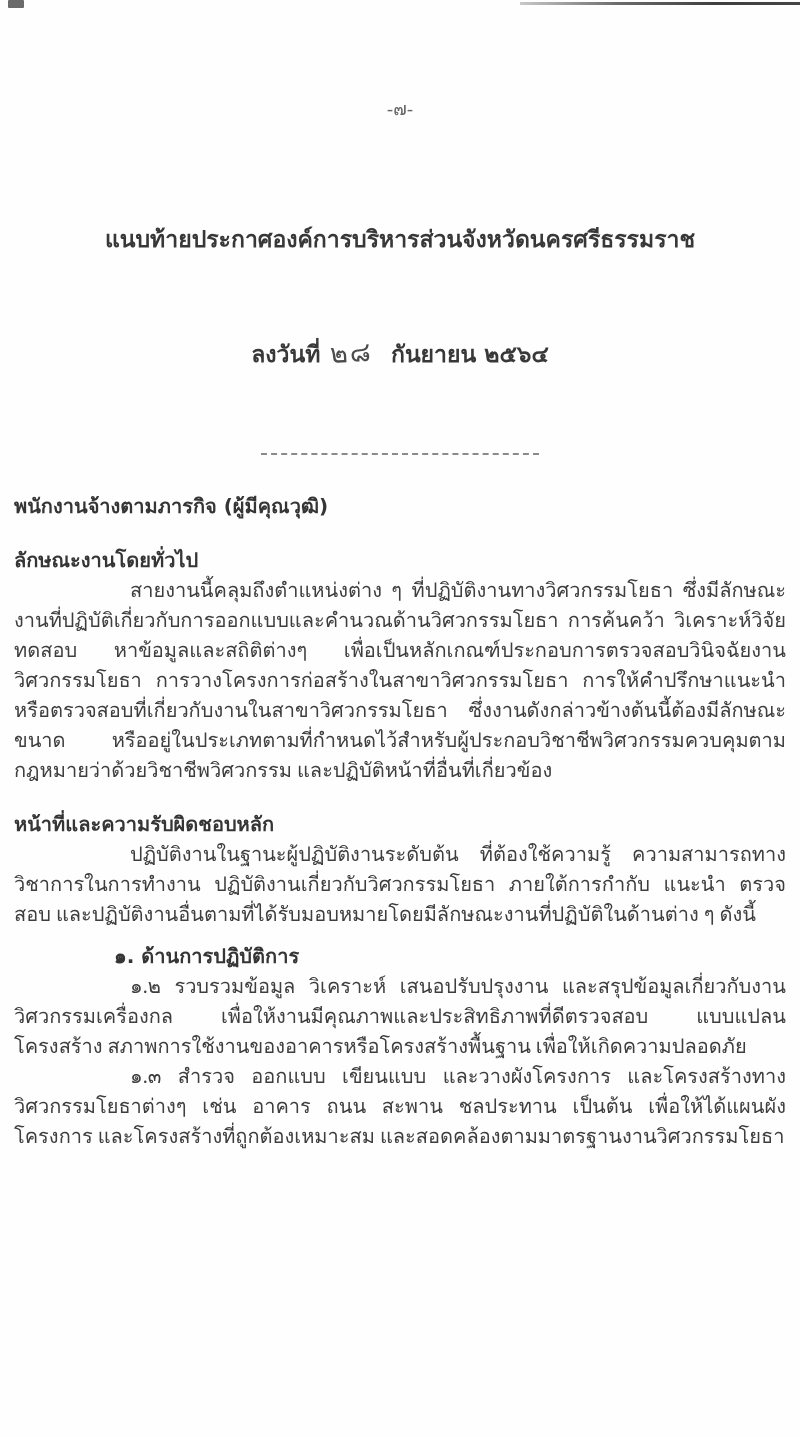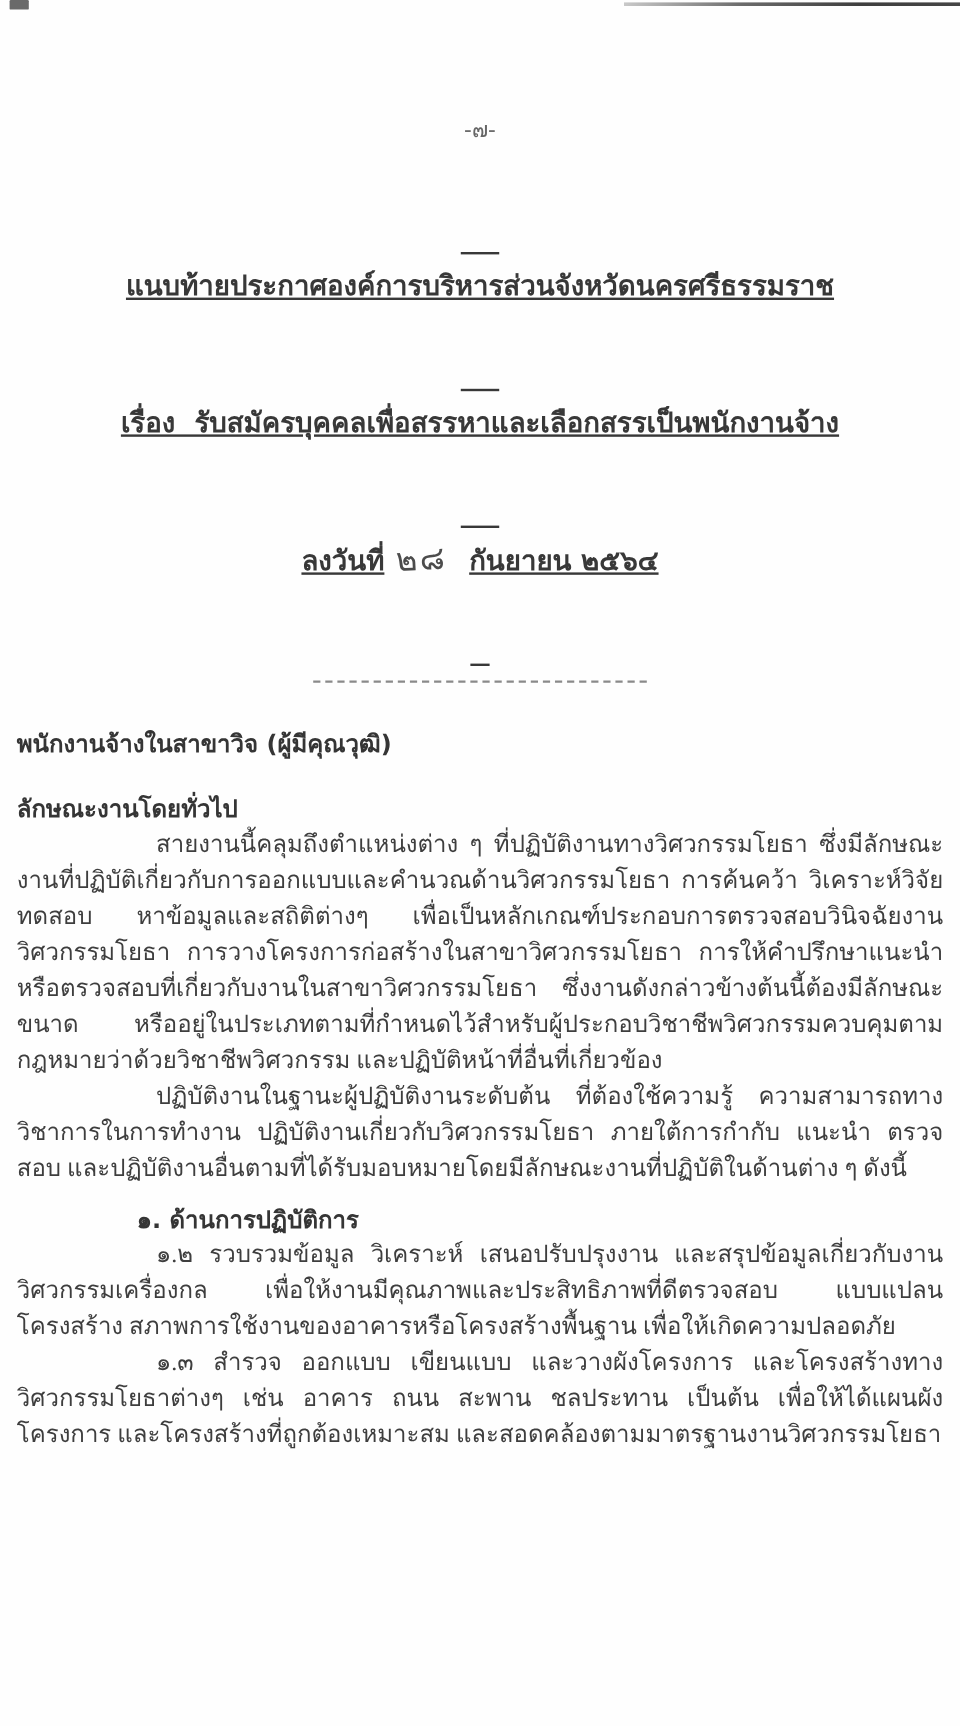--- a/index.html
+++ b/index.html
@@ -44,21 +44,20 @@
     color: #666666;
   }
   .title-block {
     margin-top: 24px;
     text-align: center;
     font-weight: 700;
     font-size: 23px;
     line-height: 38px;
     color: #383838;
     white-space: pre-wrap;
-    text-decoration: underline;
   }
   .handwritten {
     display: inline-block;
     font-weight: 400;
     font-size: 27px;
     color: #4c4c4c;
     margin: 0 18px 0 10px;
     transform: rotate(-3deg);
     letter-spacing: 2px;
   }
@@ -97,34 +96,34 @@
 
 <div class="page">
 
   <div class="artifact-topleft"></div>
   <div class="artifact-topline"></div>
 
   <div class="pageno">-๗-</div>
 
   <div class="title-block">
     <div>แนบท้ายประกาศองค์การบริหารส่วนจังหวัดนครศรีธรรมราช</div>
-    <div>เรื่อง  รับสมัครบุคคลเพื่อสรรหาและเลือกสรรเป็นพนักงานจ้าง</div>
     <div><span>ลงวันที่</span><span class="handwritten">๒๘</span><span>กันยายน ๒๕๖๔</span></div>
   </div>
 
   <div class="dashline"></div>
 
   <div class="content">
 
-    <div class="h-bold cat">พนักงานจ้างในสาขาวิจ (ผู้มีคุณวุฒิ)</div>
+    <div class="h-bold cat">พนักงานจ้างตามภารกิจ (ผู้มีคุณวุฒิ)</div>
 
 
     <div class="h-bold sec">ลักษณะงานโดยทั่วไป</div>
     <p class="para">สายงานนี้คลุมถึงตำแหน่งต่าง ๆ ที่ปฏิบัติงานทางวิศวกรรมโยธา ซึ่งมีลักษณะงานที่ปฏิบัติเกี่ยวกับการออกแบบและคำนวณด้านวิศวกรรมโยธา การค้นคว้า วิเคราะห์วิจัย ทดสอบ หาข้อมูลและสถิติต่างๆ เพื่อเป็นหลักเกณฑ์ประกอบการตรวจสอบวินิจฉัยงานวิศวกรรมโยธา การวางโครงการก่อสร้างในสาขาวิศวกรรมโยธา การให้คำปรึกษาแนะนำหรือตรวจสอบที่เกี่ยวกับงานในสาขาวิศวกรรมโยธา ซึ่งงานดังกล่าวข้างต้นนี้ต้องมีลักษณะ ขนาด หรืออยู่ในประเภทตามที่กำหนดไว้สำหรับผู้ประกอบวิชาชีพวิศวกรรมควบคุมตามกฎหมายว่าด้วยวิชาชีพวิศวกรรม และปฏิบัติหน้าที่อื่นที่เกี่ยวข้อง</p>
 
+    <div class="h-bold sec">หน้าที่และความรับผิดชอบหลัก</div>
     <p class="para">ปฏิบัติงานในฐานะผู้ปฏิบัติงานระดับต้น ที่ต้องใช้ความรู้ ความสามารถทางวิชาการในการทำงาน ปฏิบัติงานเกี่ยวกับวิศวกรรมโยธา ภายใต้การกำกับ แนะนำ ตรวจสอบ และปฏิบัติงานอื่นตามที่ได้รับมอบหมายโดยมีลักษณะงานที่ปฏิบัติในด้านต่าง ๆ ดังนี้</p>
 
     <div class="h-bold op">๑. ด้านการปฏิบัติการ</div>
 
     <p class="para">๑.๒ รวบรวมข้อมูล วิเคราะห์ เสนอปรับปรุงงาน และสรุปข้อมูลเกี่ยวกับงานวิศวกรรมเครื่องกล เพื่อให้งานมีคุณภาพและประสิทธิภาพที่ดีตรวจสอบ แบบแปลน โครงสร้าง สภาพการใช้งานของอาคารหรือโครงสร้างพื้นฐาน เพื่อให้เกิดความปลอดภัย</p>
     <p class="para">๑.๓ สำรวจ ออกแบบ เขียนแบบ และวางผังโครงการ และโครงสร้างทางวิศวกรรมโยธาต่างๆ เช่น อาคาร ถนน สะพาน ชลประทาน เป็นต้น เพื่อให้ได้แผนผังโครงการ และโครงสร้างที่ถูกต้องเหมาะสม และสอดคล้องตามมาตรฐานงานวิศวกรรมโยธา</p>
 
   </div>
 </div>
 

